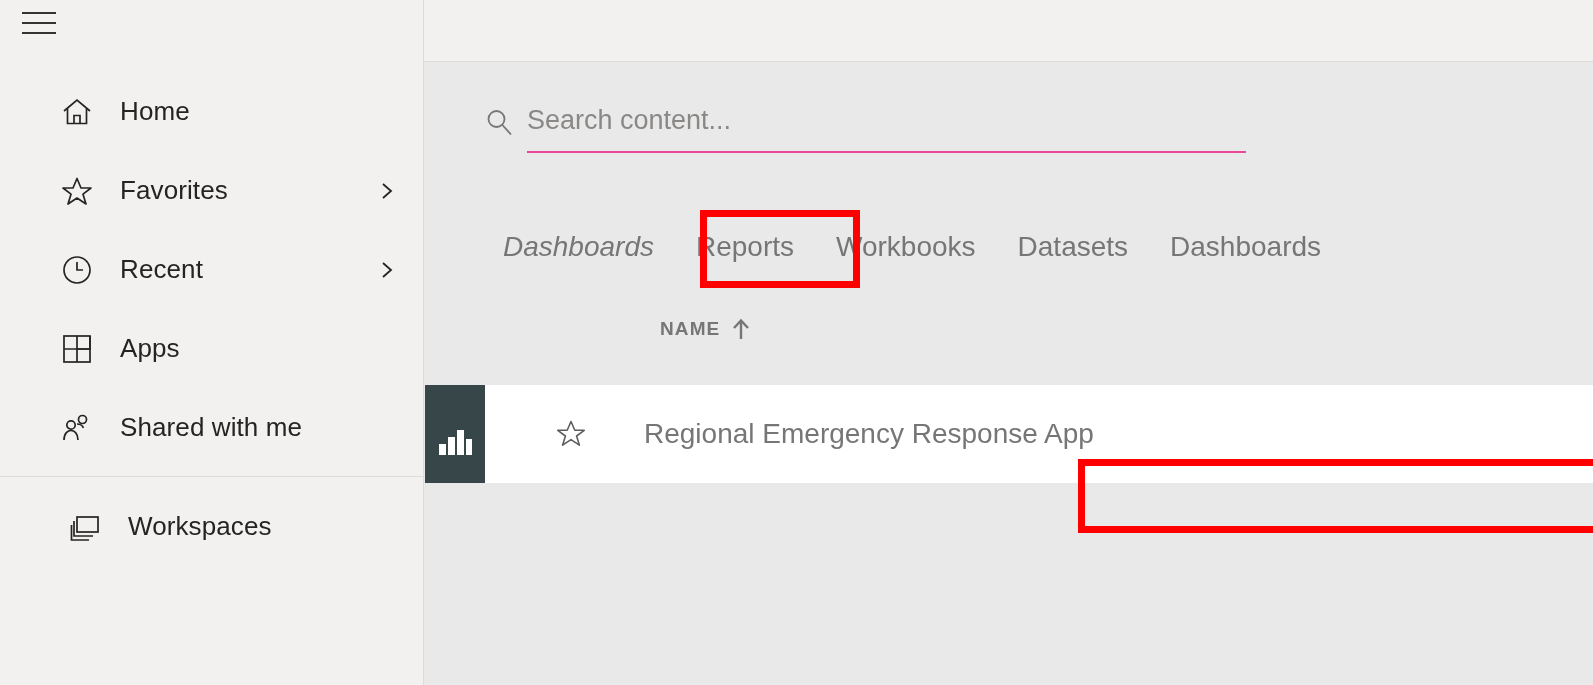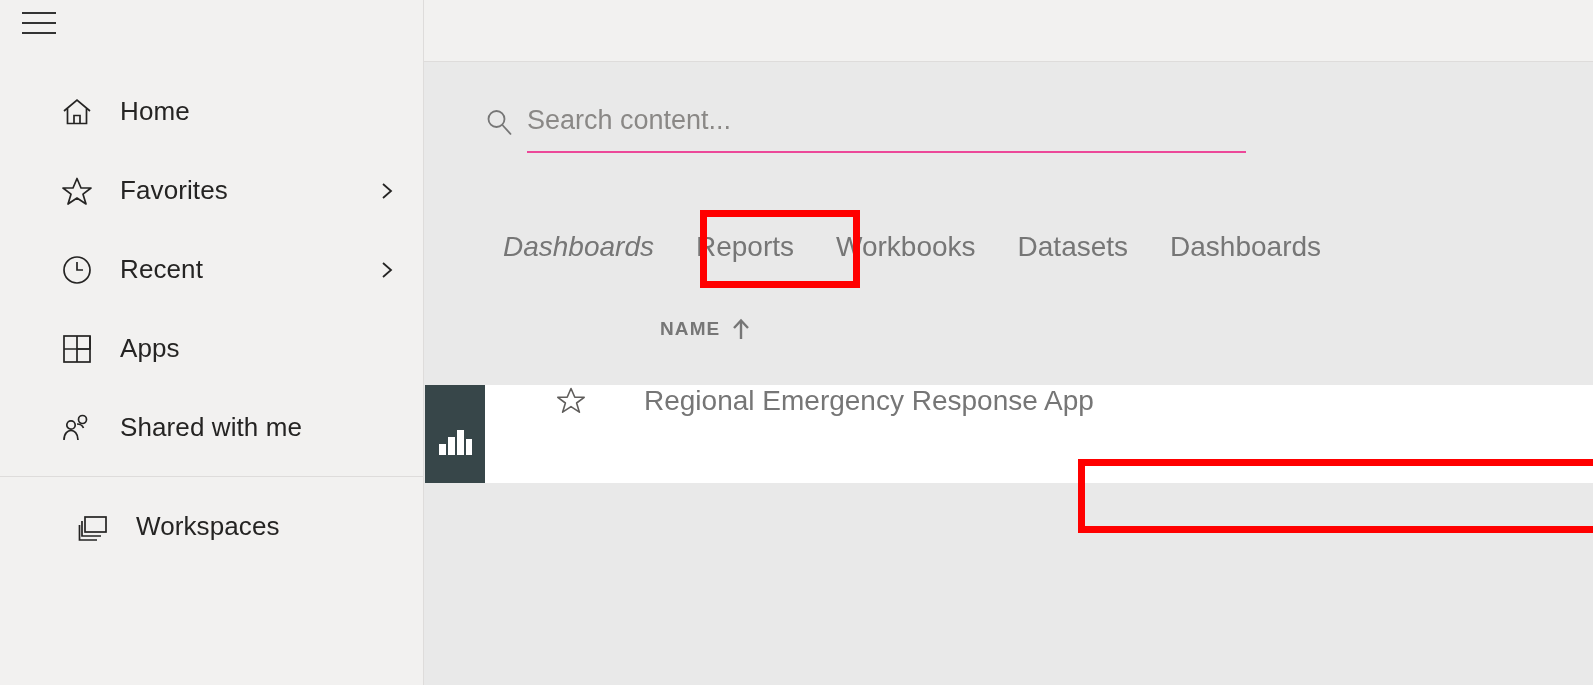--- a/index.html
+++ b/index.html
@@ -86,21 +86,21 @@
     position: absolute;
     left: 0;
     top: 476px;
     width: 423px;
     height: 1px;
     background: #dedcdb;
   }
   .ws-section {
     position: absolute;
     top: 487px;
-    left: 16px;
+    left: 8px;
     width: 492px;
   }
   .ws-selected {
     position: absolute;
     top: 568px;
     left: 0;
     width: 423px;
     height: 82px;
     background: #ffffff;
     display: flex;
@@ -236,21 +236,21 @@
   .sort-arrow { width: 18px; height: 22px; }
 
   .row {
     position: absolute;
     left: 0;
     top: 322px;
     width: 1168px;
     height: 98px;
     background: #ffffff;
     display: flex;
-    align-items: flex-start;
+    align-items: center;
     cursor: pointer;
   }
   .row-thumb {
     width: 60px;
     height: 98px;
     background: #374649;
     flex: 0 0 60px;
     display: flex;
     align-items: flex-end;
     justify-content: center;

